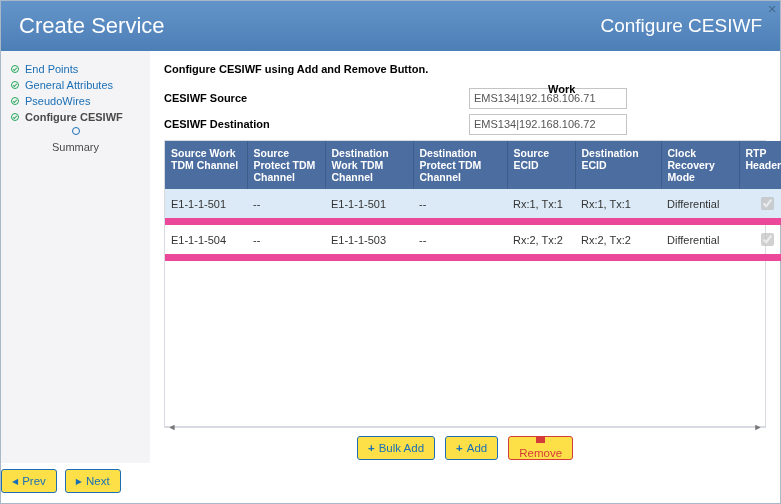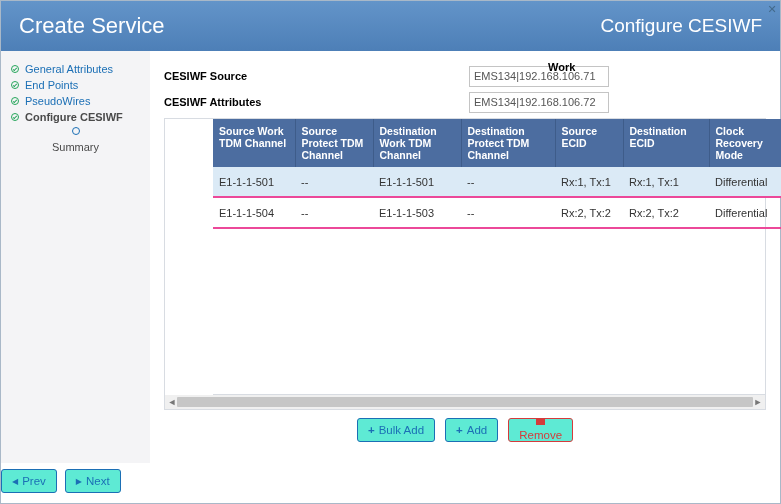--- a/index.html
+++ b/index.html
@@ -17,37 +17,37 @@
   .nav-bullet { width: 8px; height: 8px; border-radius: 50%; border: 1.5px solid currentColor; display: inline-flex; align-items: center; justify-content: center; }
   .nav-bullet.filled { border-color: #26a65b; }
   .nav-bullet.filled .tick { width: 4px; height: 2px; border-left: 1.5px solid #26a65b; border-bottom: 1.5px solid #26a65b; transform: rotate(-45deg); margin-top: -1px; }
   .nav-bullet.open { border-color: #1b6fb5; }
   .main { flex: 1; padding: 12px 14px 10px 14px; display: flex; flex-direction: column; min-width: 0; }
   .instr { font-weight: bold; font-size: 11px; margin-bottom: 10px; color: #000; }
   .form-area { position: relative; margin-bottom: 3px; }
   .work-label { position: absolute; left: 384px; top: -2px; font-weight: bold; color: #000; font-size: 11px; }
   .form-row { display: flex; align-items: center; height: 26px; }
   .form-row .lbl { width: 305px; font-weight: bold; color: #000; font-size: 11px; }
-  .form-row input { width: 140px; height: 21px; border: 1px solid #c4c4c4; padding: 0 4px; font-size: 11px; color: #555; }
-  .table-wrap { border-left: 1px solid #d8dce2; border-right: 1px solid #d8dce2; border-top: 1px solid #d8dce2; padding-left: 48px; }
+  .form-row input { width: 158px; height: 21px; border: 1px solid #c4c4c4; padding: 0 4px; font-size: 11px; color: #555; }
+  .table-wrap { border-left: 1px solid #d8dce2; border-right: 1px solid #d8dce2; border-top: 1px solid #d8dce2; }
   table { border-collapse: collapse; width: 100%; table-layout: fixed; }
   th { background: #4c6da0; color: #fff; font-size: 10.5px; font-weight: bold; text-align: left; padding: 6px 6px; border-right: 1px solid #3e5c8a; vertical-align: top; height: 38px; }
   th:last-child { border-right: none; }
-  td { font-size: 11px; padding: 5px 6px; border-bottom: 2px solid #ec4899; color: #333; }
+  td { font-size: 11px; padding: 5px 6px; border-bottom: 7px solid #ec4899; color: #333; }
   tr.selected td { background: #dbeaf6; }
   .cb-cell { text-align: center; }
   .cb-cell input { pointer-events: none; }
   .table-space { height: 166px; border-bottom: 1px solid #d8dce2; }
   .hscroll { height: 15px; background: #f0f0f0; border: 1px solid #d8dce2; border-top: none; position: relative; display: flex; align-items: center; }
   .hscroll .thumb { position: absolute; left: 12px; right: 12px; top: 2px; bottom: 2px; background: #c6c6c6; border-radius: 1px; }
   .hscroll .arrow { width: 12px; text-align: center; color: #777; font-size: 9px; position: absolute; }
   .hscroll .arrow.left { left: 1px; }
   .hscroll .arrow.right { right: 1px; }
   .actions-center { display: flex; gap: 10px; justify-content: center; margin-top: 8px; }
-  .btn { border: 1px solid; background: #5eead4; border-radius: 3px; height: 24px; padding: 0 10px; font-size: 11.5px; display: inline-flex; align-items: center; gap: 4px; cursor: pointer; }
+  .btn { border: 1px solid; background: #fde047; border-radius: 3px; height: 24px; padding: 0 10px; font-size: 11.5px; display: inline-flex; align-items: center; gap: 4px; cursor: pointer; }
   .btn.blue { border-color: #1b6fb5; color: #1b6fb5; }
   .btn.red { border-color: #d43b3b; color: #d43b3b; flex-direction: column; }
   .footer { display: flex; justify-content: flex-start; gap: 8px; padding: 6px 14px 10px 0; }
   .icon-plus::before { content: "+"; font-weight: bold; }
   .icon-stop { width: 9px; height: 9px; background: #d43b3b; display: inline-block; }
   .icon-caret-left::before { content: "\25C0"; font-size: 8px; position: relative; top: -1px; }
   .icon-caret-right::before { content: "\25B6"; font-size: 8px; position: relative; top: -1px; }
 </style>
 </head>
 <body>
@@ -60,56 +60,57 @@
     <div class="title-right">Configure CESIWF</div>
   </div>
 
   <div class="body">
 
     <div class="sidebar">
       <div class="nav-item">
         <span class="nav-bullet filled">
             <span class="tick"></span>
           </span>
-        <span>General Attributes</span>
+        <span>End Points</span>
       </div>
       <div class="nav-item">
         <span class="nav-bullet filled">
             <span class="tick"></span>
           </span>
-        <span>End Points</span>
+        <span>General Attributes</span>
       </div>
       <div class="nav-item">
         <span class="nav-bullet filled">
             <span class="tick"></span>
           </span>
         <span>PseudoWires</span>
       </div>
       <div class="nav-item current">
         <span class="nav-bullet filled">
             <span class="tick"></span>
           </span>
         <span>Configure CESIWF</span>
       </div>
       <div class="nav-item future">
         <span class="nav-bullet open"></span>
         <span>Summary</span>
       </div>
     </div>
 
     <div class="main">
+      <div class="instr">Configure CESIWF using Add and Remove Button.</div>
 
       <div class="form-area">
         <div class="work-label">Work</div>
         <div class="form-row">
           <div class="lbl">CESIWF Source</div>
           <input type="text" value="EMS134|192.168.106.71" style="">
         </div>
         <div class="form-row">
-          <div class="lbl">CESIWF Attributes</div>
+          <div class="lbl">CESIWF Destination</div>
           <input type="text" value="EMS134|192.168.106.72" style="">
         </div>
       </div>
 
       <div class="table-wrap">
         <table>
           <colgroup>
             <col style="width:82px">
               <col style="width:78px">
               <col style="width:88px">

